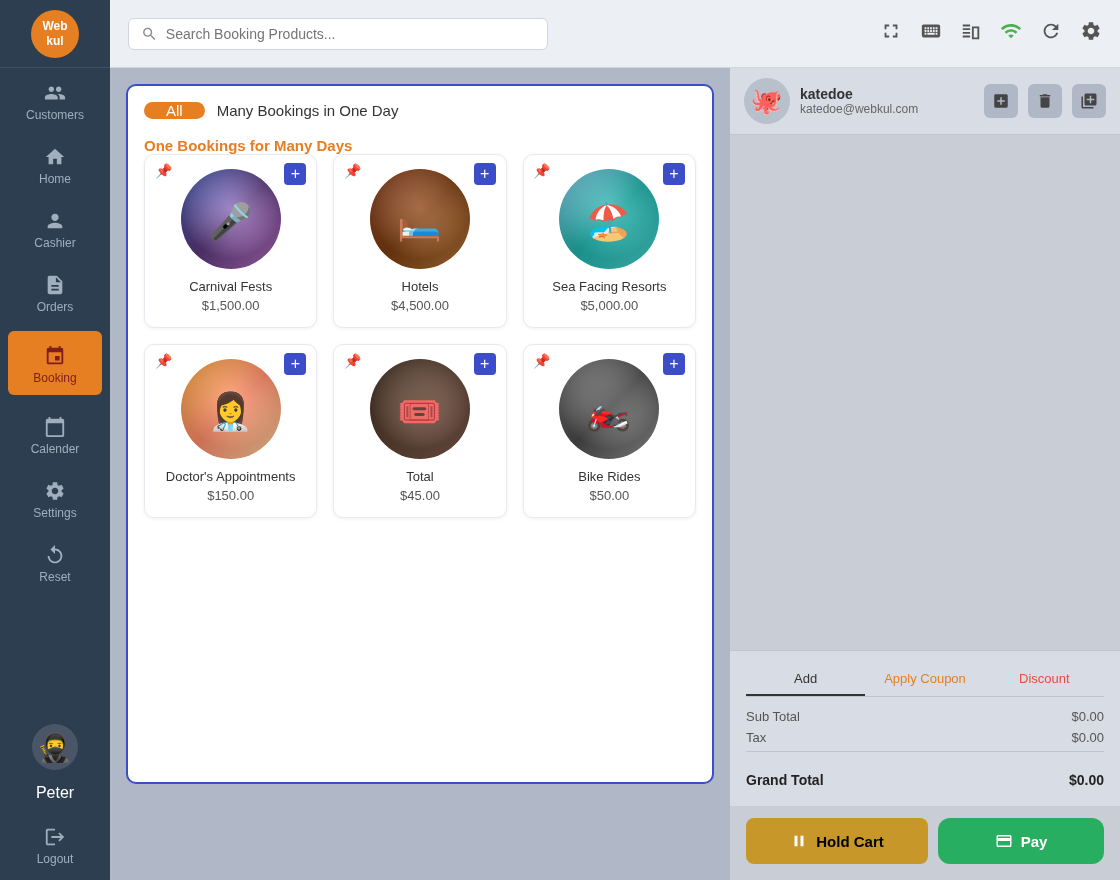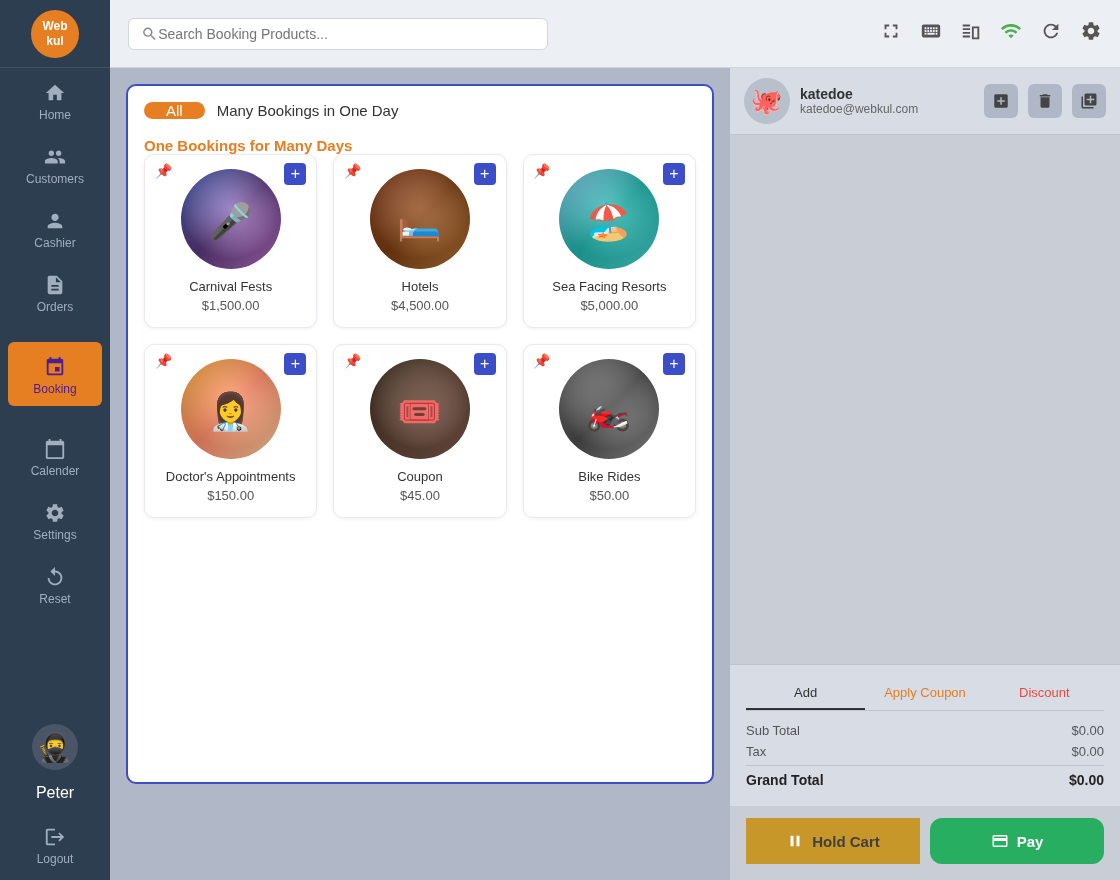--- a/index.html
+++ b/index.html
@@ -47,23 +47,23 @@
       flex-direction: column;
       align-items: center;
       cursor: pointer;
       color: #a0aec0;
       font-size: 12px;
       gap: 4px;
       transition: background 0.15s;
     }
     .sidebar-item.active {
       background: #e67e22;
-      color: #4c1d95;
+      color: #7f1d1d;
       border-radius: 6px;
-      margin: 18px 8px;
+      margin: 7px 8px;
       width: calc(100% - 16px);
     }
     .sidebar-item svg { width: 22px; height: 22px; }
     .sidebar-avatar {
       margin-top: auto;
       margin-bottom: 4px;
       display: flex;
       flex-direction: column;
       align-items: center;
       padding: 10px 5px;
@@ -118,21 +118,21 @@
     }
     .search-box {
       flex: 1;
       max-width: 420px;
       display: flex;
       align-items: center;
       background: white;
       border: 1px solid #d0d5de;
       border-radius: 6px;
       padding: 6px 12px;
-      gap: 0;
+      gap: 8px;
     }
     .search-box input {
       border: none;
       outline: none;
       font-size: 14px;
       color: #888;
       width: 100%;
       background: transparent;
     }
     .topbar-icons {
@@ -361,37 +361,37 @@
       justify-content: space-between;
       font-size: 13px;
       color: #555;
       margin-bottom: 6px;
     }
     .totals-row.grand {
       font-weight: bold;
       color: #222;
       font-size: 14px;
       margin-top: 4px;
-      padding-top: 6px;
+      padding-top: 20px;
       border-top: 1px solid #bfc4cf;
     }
 
     
     .cart-actions {
       display: flex;
       gap: 10px;
       padding: 12px 16px 16px;
     }
     .hold-btn {
       flex: 1;
       background: #c8972a;
-      color: #404040;
+      color: #000000;
       border: none;
-      border-radius: 0;
-      padding: 14px 8px;
+      border-radius: 8px;
+      padding: 14px 16px;
       font-size: 15px;
       font-weight: 600;
       cursor: pointer;
       display: flex;
       align-items: center;
       justify-content: center;
       gap: 8px;
     }
     .pay-btn {
       flex: 1;
@@ -415,30 +415,30 @@
 <div class="sidebar">
   <div class="sidebar-logo">
     <div class="logo-circle">
       <span style="white-space:pre;text-align:center;font-size:12px;">Web
 kul</span>
     </div>
   </div>
 
   <div class="sidebar-item">
     <svg viewBox="0 0 24 24" fill="currentColor">
-        <path d="M10 20v-6h4v6h5v-8h3L12 3 2 12h3v8z"></path>
-      </svg>
-    <span>Home</span>
+        <path d="M16 11c1.66 0 2.99-1.34 2.99-3S17.66 5 16 5c-1.66 0-3 1.34-3 3s1.34 3 3 3zm-8 0c1.66 0 2.99-1.34 2.99-3S9.66 5 8 5C6.34 5 5 6.34 5 8s1.34 3 3 3zm0 2c-2.33 0-7 1.17-7 3.5V19h14v-2.5c0-2.33-4.67-3.5-7-3.5zm8 0c-.29 0-.62.02-.97.05 1.16.84 1.97 1.97 1.97 3.45V19h6v-2.5c0-2.33-4.67-3.5-7-3.5z"></path>
+      </svg>
+    <span>Customers</span>
   </div>
 
   <div class="sidebar-item">
     <svg viewBox="0 0 24 24" fill="currentColor">
-        <path d="M16 11c1.66 0 2.99-1.34 2.99-3S17.66 5 16 5c-1.66 0-3 1.34-3 3s1.34 3 3 3zm-8 0c1.66 0 2.99-1.34 2.99-3S9.66 5 8 5C6.34 5 5 6.34 5 8s1.34 3 3 3zm0 2c-2.33 0-7 1.17-7 3.5V19h14v-2.5c0-2.33-4.67-3.5-7-3.5zm8 0c-.29 0-.62.02-.97.05 1.16.84 1.97 1.97 1.97 3.45V19h6v-2.5c0-2.33-4.67-3.5-7-3.5z"></path>
-      </svg>
-    <span>Customers</span>
+        <path d="M10 20v-6h4v6h5v-8h3L12 3 2 12h3v8z"></path>
+      </svg>
+    <span>Home</span>
   </div>
 
   <div class="sidebar-item">
     <svg viewBox="0 0 24 24" fill="currentColor">
         <path d="M12 12c2.21 0 4-1.79 4-4s-1.79-4-4-4-4 1.79-4 4 1.79 4 4 4zm0 2c-2.67 0-8 1.34-8 4v2h16v-2c0-2.66-5.33-4-8-4z"></path>
       </svg>
     <span>Cashier</span>
   </div>
 
   <div class="sidebar-item">
@@ -636,21 +636,21 @@
                   <defs>
                     <radialGradient id="g5" cx="50%" cy="40%">
                       <stop offset="0%" stop-color="#fff" stop-opacity="0.1"></stop>
                       <stop offset="100%" stop-color="#000" stop-opacity="0.3"></stop>
                     </radialGradient>
                   </defs>
                   <circle cx="50" cy="50" r="50" fill="url(#g5)"></circle>
                   <text x="50" y="65" text-anchor="middle" font-size="36">🎟️</text>
                 </svg>
             </div>
-            <span class="product-name">Coupon</span>
+            <span class="product-name">Total</span>
             <span class="product-price">$45.00</span>
           </div>
 
           <div class="product-card">
             <span class="pin-icon">📌</span>
             <button class="add-btn">+</button>
             <div class="product-img img-bike">
               <svg viewBox="0 0 100 100" width="100" height="100">
                   <defs>
                     <radialGradient id="g6" cx="50%" cy="40%">

